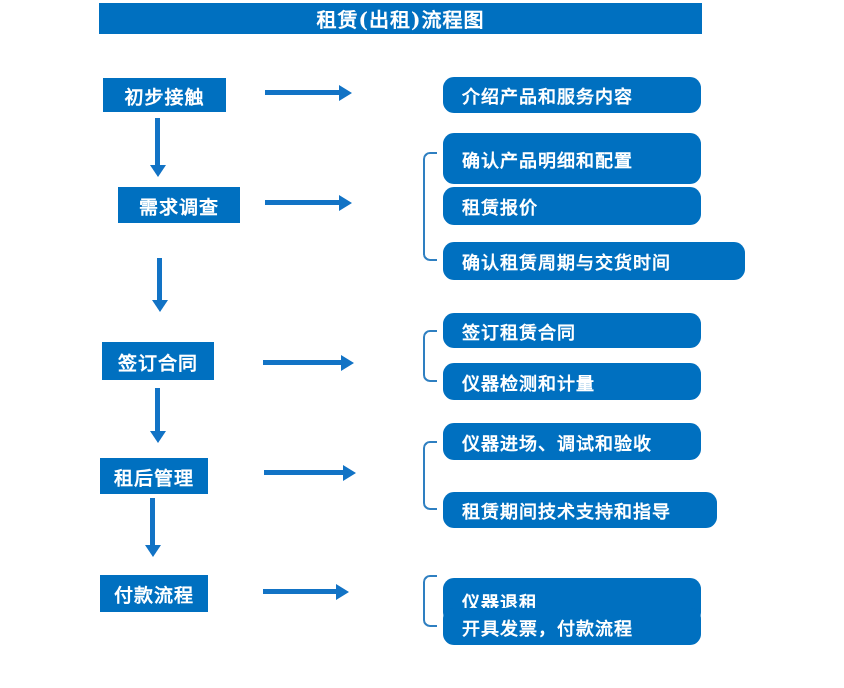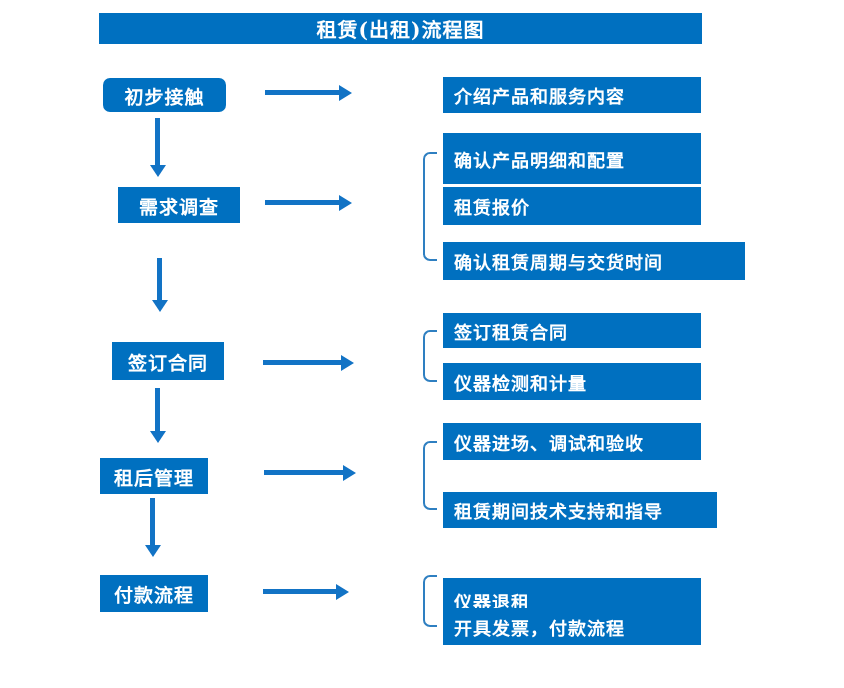--- a/index.html
+++ b/index.html
@@ -12,21 +12,21 @@
     background:#0070C0;color:#ffffff;font-weight:bold;
     display:flex;align-items:center;
   }
   .title-bar{
     justify-content:center;font-size:20px;letter-spacing:1px;
   }
   .pbox{
     justify-content:center;font-size:19px;letter-spacing:1px;
   }
   .dbox{
-    justify-content:flex-start;padding-left:11px;font-size:18px;letter-spacing:1px;
+    justify-content:flex-start;padding-left:19px;font-size:18px;letter-spacing:1px;border-radius:11px;
   }
   
   .varrow{width:5px;background:#1273C5;}
   .varrow::after{
     content:'';position:absolute;left:50%;bottom:-11px;transform:translateX(-50%);
     width:0;height:0;border-left:8px solid transparent;border-right:8px solid transparent;
     border-top:12px solid #1273C5;
   }
   
   .harrow{height:5px;background:#1273C5;}
@@ -37,25 +37,25 @@
   }
   
   .bracket{
     width:14px;border:2px solid #2E7FC1;border-right:none;
     border-radius:7px 0 0 7px;background:transparent;
   }
 </style>
 </head>
 <body>
 
-<div class="abs bluebox title-bar" style="left:99px;top:13px;width:603px;height:31px;">租赁(出租)流程图</div>
+<div class="abs bluebox title-bar" style="left:99px;top:3px;width:603px;height:31px;">租赁(出租)流程图</div>
 
-<div class="abs bluebox pbox" style="left:103px;top:78px;width:123px;height:34px;border-radius:7px;">初步接触</div>
+<div class="abs bluebox pbox" style="left:103px;top:78px;width:123px;height:34px;">初步接触</div>
 <div class="abs bluebox pbox" style="left:103px;top:187px;width:122px;height:36px;margin-left:15px;">需求调查</div>
-<div class="abs bluebox pbox" style="left:102px;top:342px;width:112px;height:38px;margin-left:10px;">签订合同</div>
+<div class="abs bluebox pbox" style="left:102px;top:342px;width:112px;height:38px;">签订合同</div>
 <div class="abs bluebox pbox" style="left:100px;top:458px;width:108px;height:36px;">租后管理</div>
 <div class="abs bluebox pbox" style="left:100px;top:575px;width:108px;height:37px;">付款流程</div>
 
 <div class="abs varrow" style="left:155px;top:118px;height:48px;"></div>
 <div class="abs varrow" style="left:157px;top:258px;height:43px;"></div>
 <div class="abs varrow" style="left:155px;top:388px;height:44px;"></div>
 <div class="abs varrow" style="left:150px;top:498px;height:48px;"></div>
 
 <div class="abs harrow" style="left:265px;top:90px;width:75px;"></div>
 <div class="abs harrow" style="left:265px;top:200px;width:75px;"></div>

